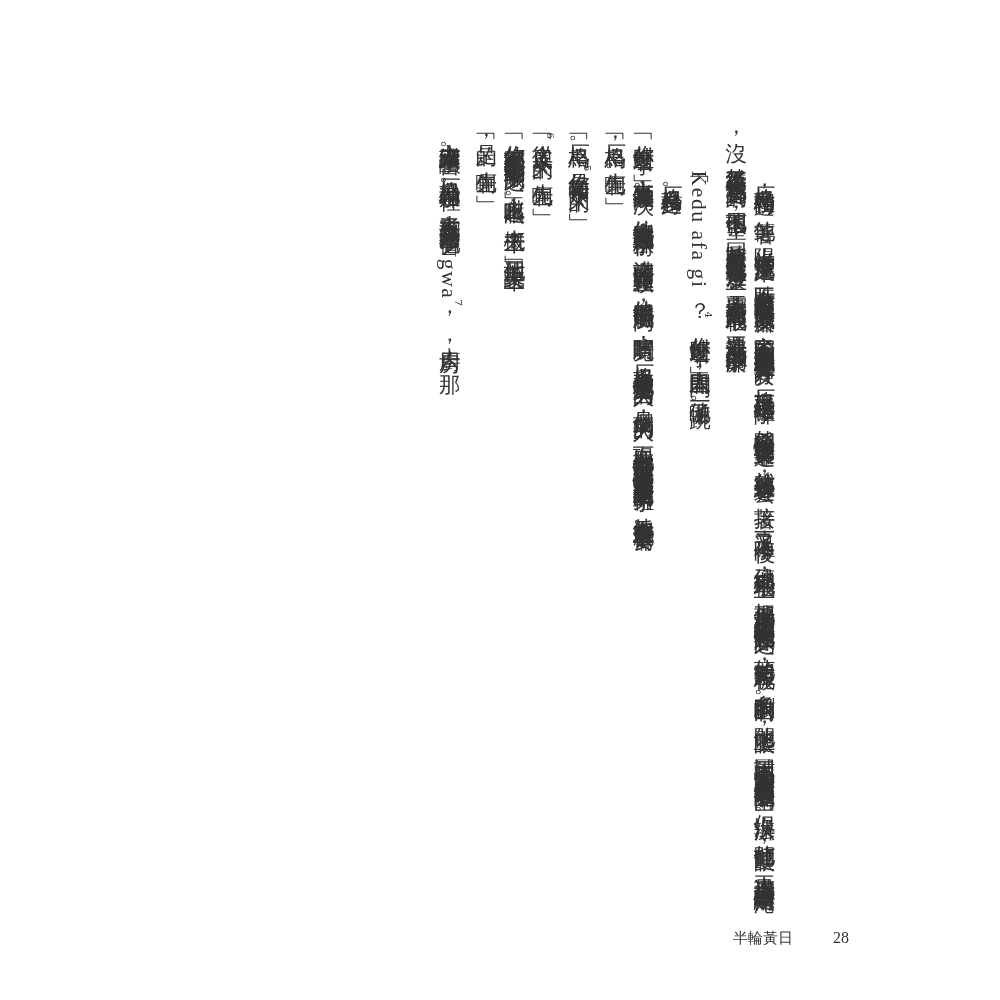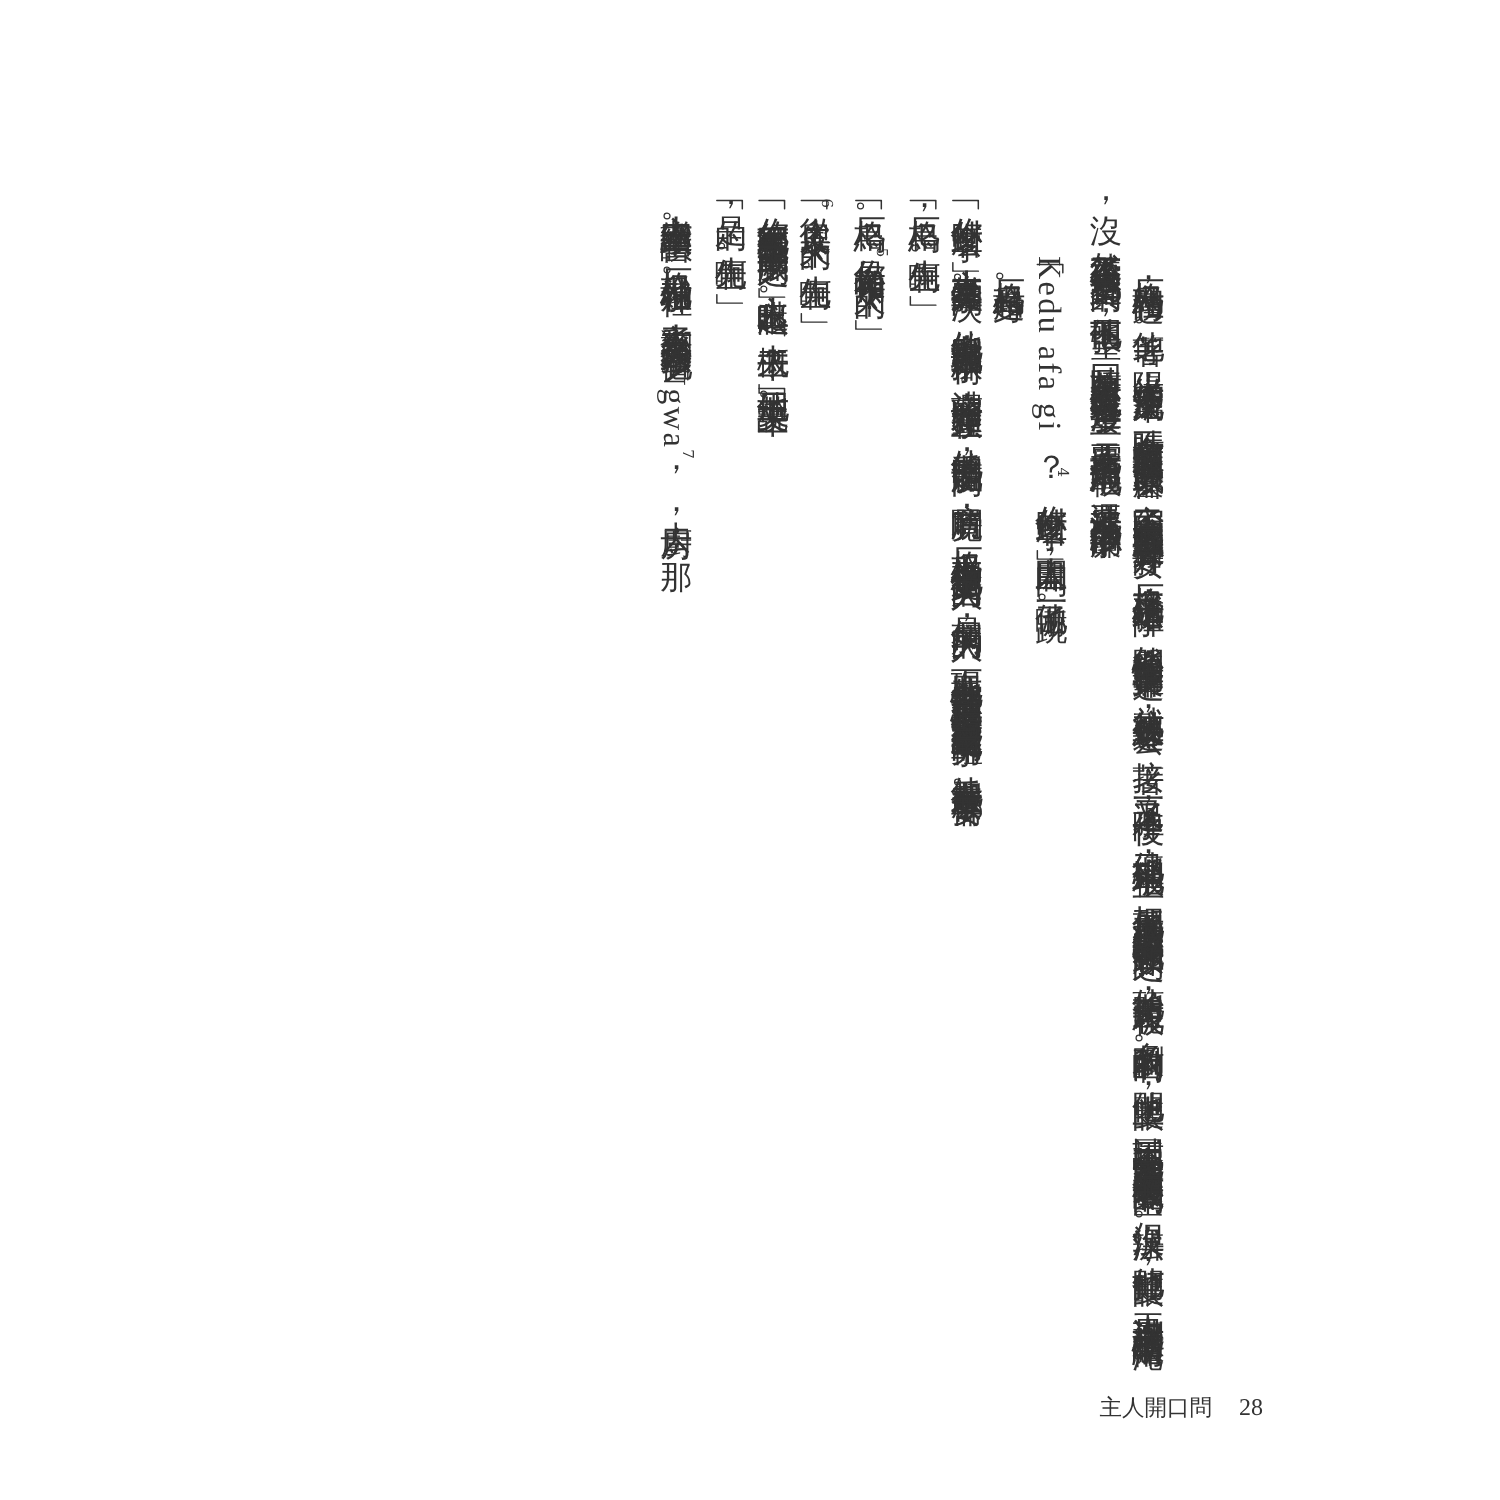--- a/index.html
+++ b/index.html
@@ -22,33 +22,33 @@
     sup { font-size:10px; }
     .footer {
       position:absolute;
       top:929px;
       left:733px;
       font-family: "DejaVu Serif", "Liberation Serif", serif;
       font-size:15px;
       color:#333;
       white-space:nowrap;
     }
-    .footer .num { margin-left:18px; font-family:"Liberation Serif", serif; font-size:16px; }
+    .footer .num { margin-left:40px; font-family:"Liberation Serif", serif; font-size:16px; }
   </style>
 </head>
 <body>
 
 <div class="page-text">
   <p class="para indent">厄格烏站在門邊，他等著。陽光從窗戶流瀉進來，時不時會有輕柔的微風掀起門簾或窗簾。室內除了主人翻頁的紙張摩擦聲外一片安靜。厄格烏就這樣站了一陣子，然後開始慢慢朝書架靠近，就彷彿想要躲進去，接著，又過了一陣子後，他已經坐到地板上，把他那只用酒椰葉纖維做的袋子抱在膝頭之間。他抬頭望向天花板，多刺眼的白啊。他閉上雙眼，試圖用完全不同的家具重新想像這個寬敞的空間，但沒辦法。他打開雙眼，再次遭到全新的讚嘆情緒淹沒，然後為了確保這一切都是真的，他四下張望，同時想著自己之後有機會坐在這些沙發上、需要擦亮這些滑溜的地板，還要清洗那些薄紗似的簾子。</p>
   <p class="para indent"><span>「</span><span class="latin">Kedu afa gi</span><span>？</span><sup>4</sup><span>你叫什麼名字？」主人開口問，他嚇了一跳。</span></p>
   <p class="para indent">厄格烏站起身。</p>
   <p class="para">「你叫什麼名字？」主人坐直身體又問了一次。他的身體充滿那張扶手椅，濃密的頭髮聳立在頭頂，他的手臂滿是肌肉，肩膀寬闊；厄格烏本來想像他是個更老的男人，是個病弱的男人，而現在他突然害怕自己或許無法取悅這個看起來很有能耐的年輕男子，他看起來什麼都不需要。</p>
   <p class="para">「厄格烏，先生啊。」</p>
   <p class="para"><span>「厄格烏。你是從奧布帕</span><sup>5</sup><span>來的？」</span></p>
   <p class="para"><span>「從奧皮</span><sup>6</sup><span>來的，先生啊。」</span></p>
   <p class="para">「你的年紀有可能是十二歲到三十歲之間。」主人瞇起眼。「大概十三？」他用英文說「十三」。</p>
   <p class="para">「是的，先生啊。」</p>
   <p class="para"><span>主人繼續回頭讀書。厄格烏就站在那裡。主人翻了幾頁後又抬頭看他。「</span><span class="latin">Ngwa</span><sup>7</sup><span>，去廚房，那</span></p>
 </div>
 
 <div class="footer">
-  <span>主人開口問</span><span class="num">28</span>
+  <span>半輪黃日</span><span class="num">28</span>
 </div>
 
 </body></html>

